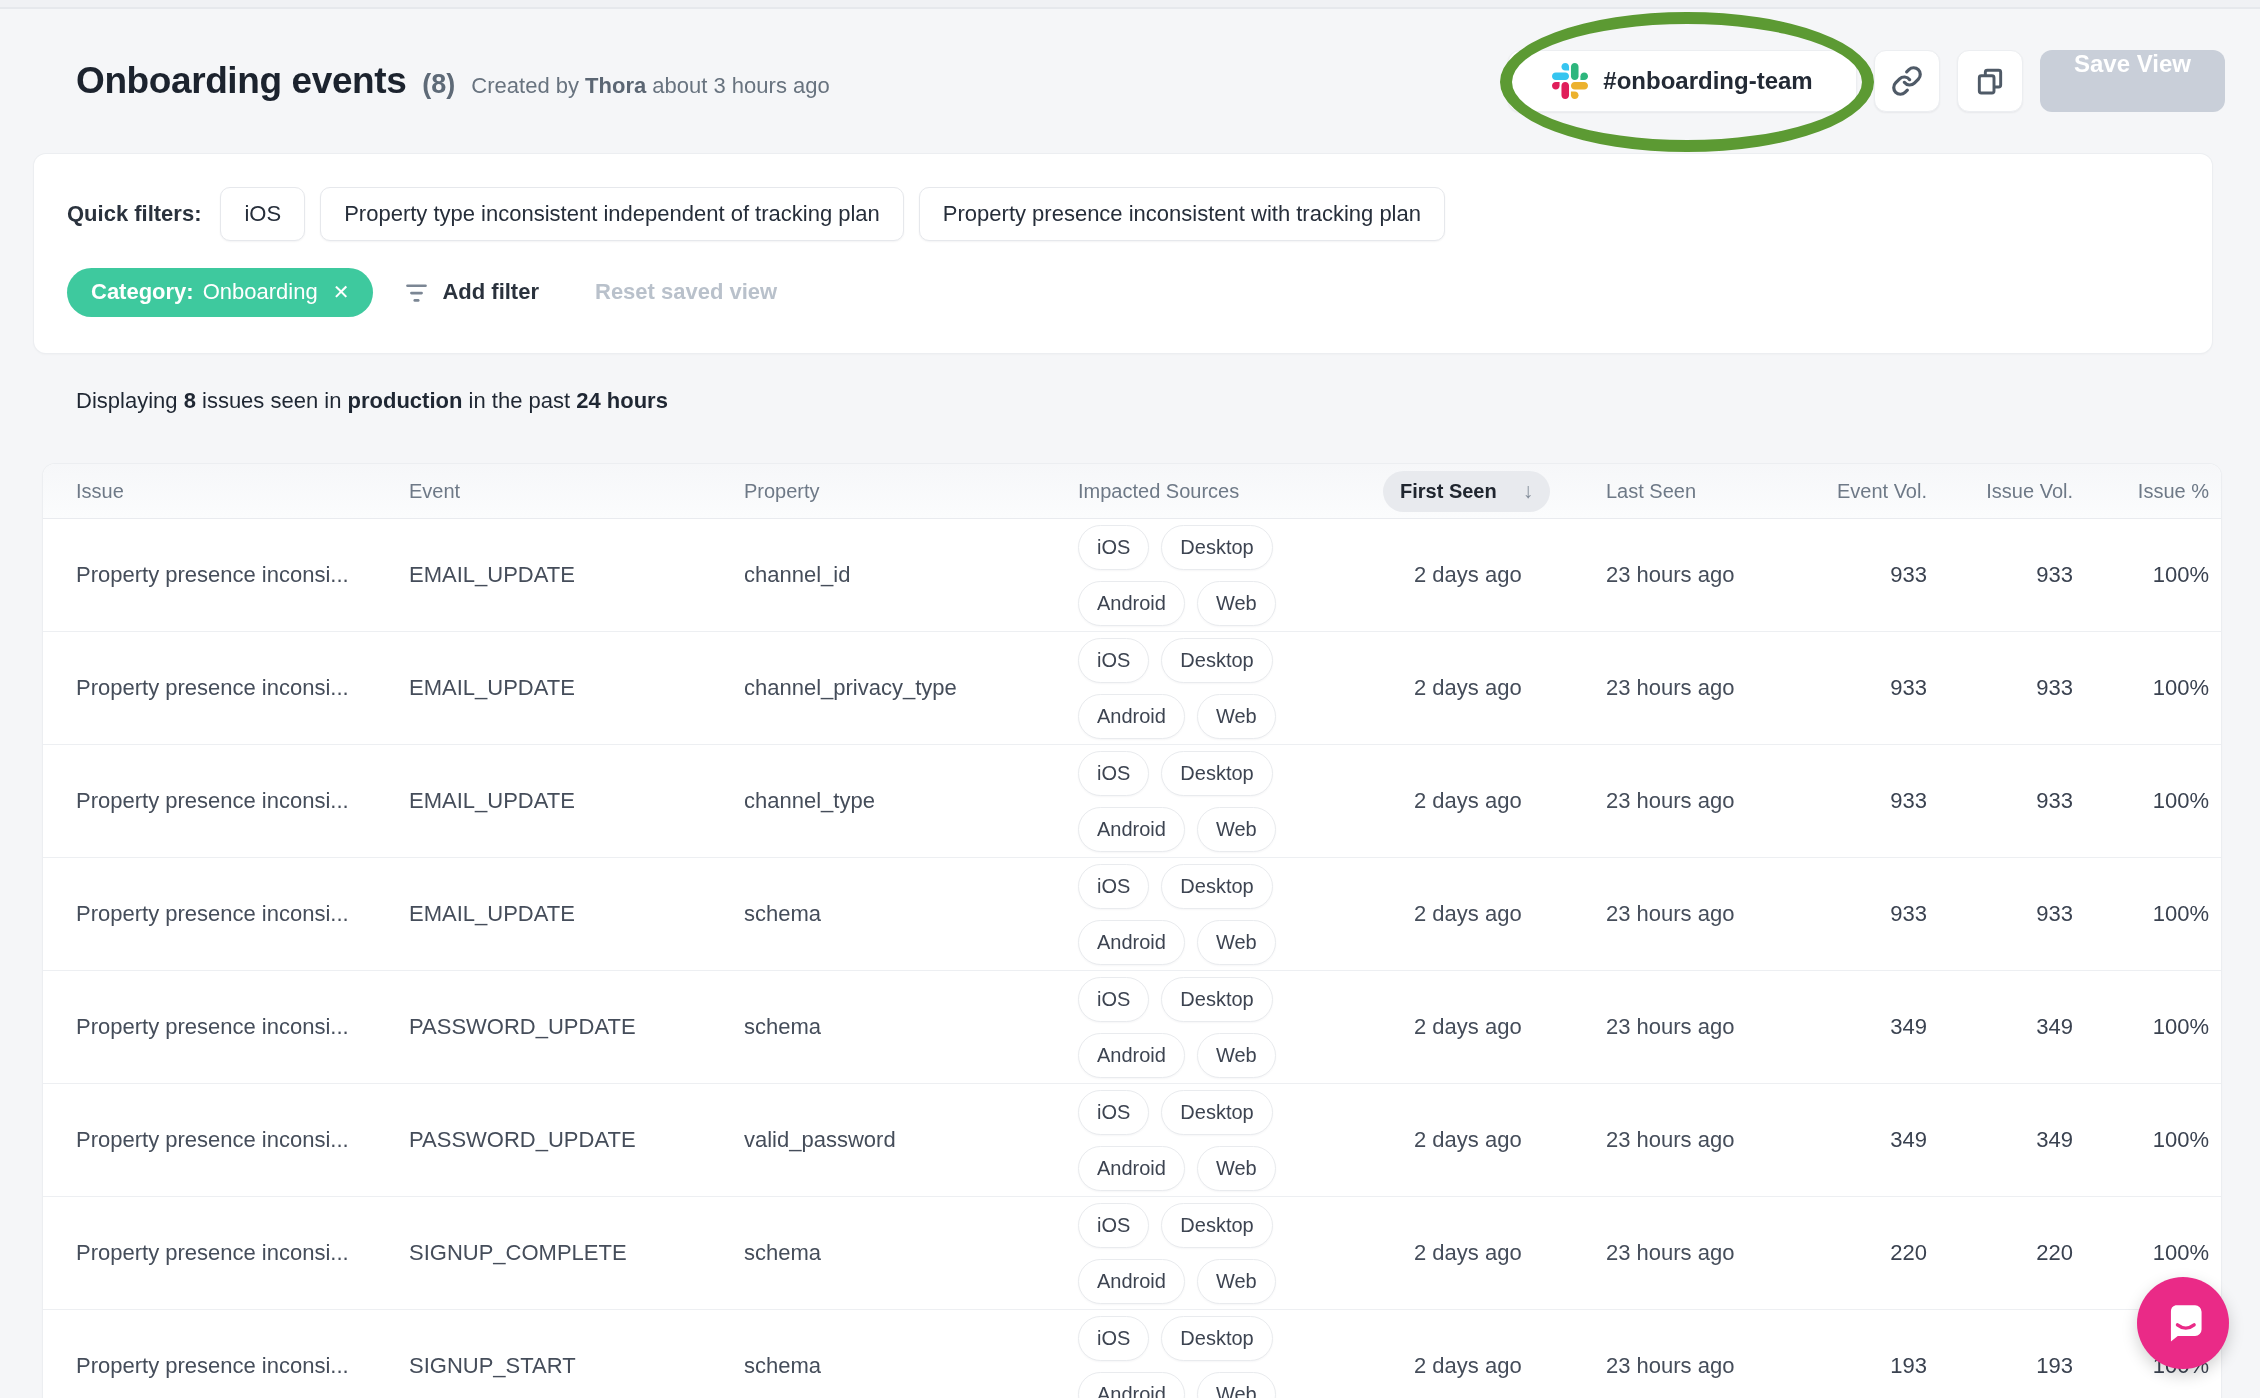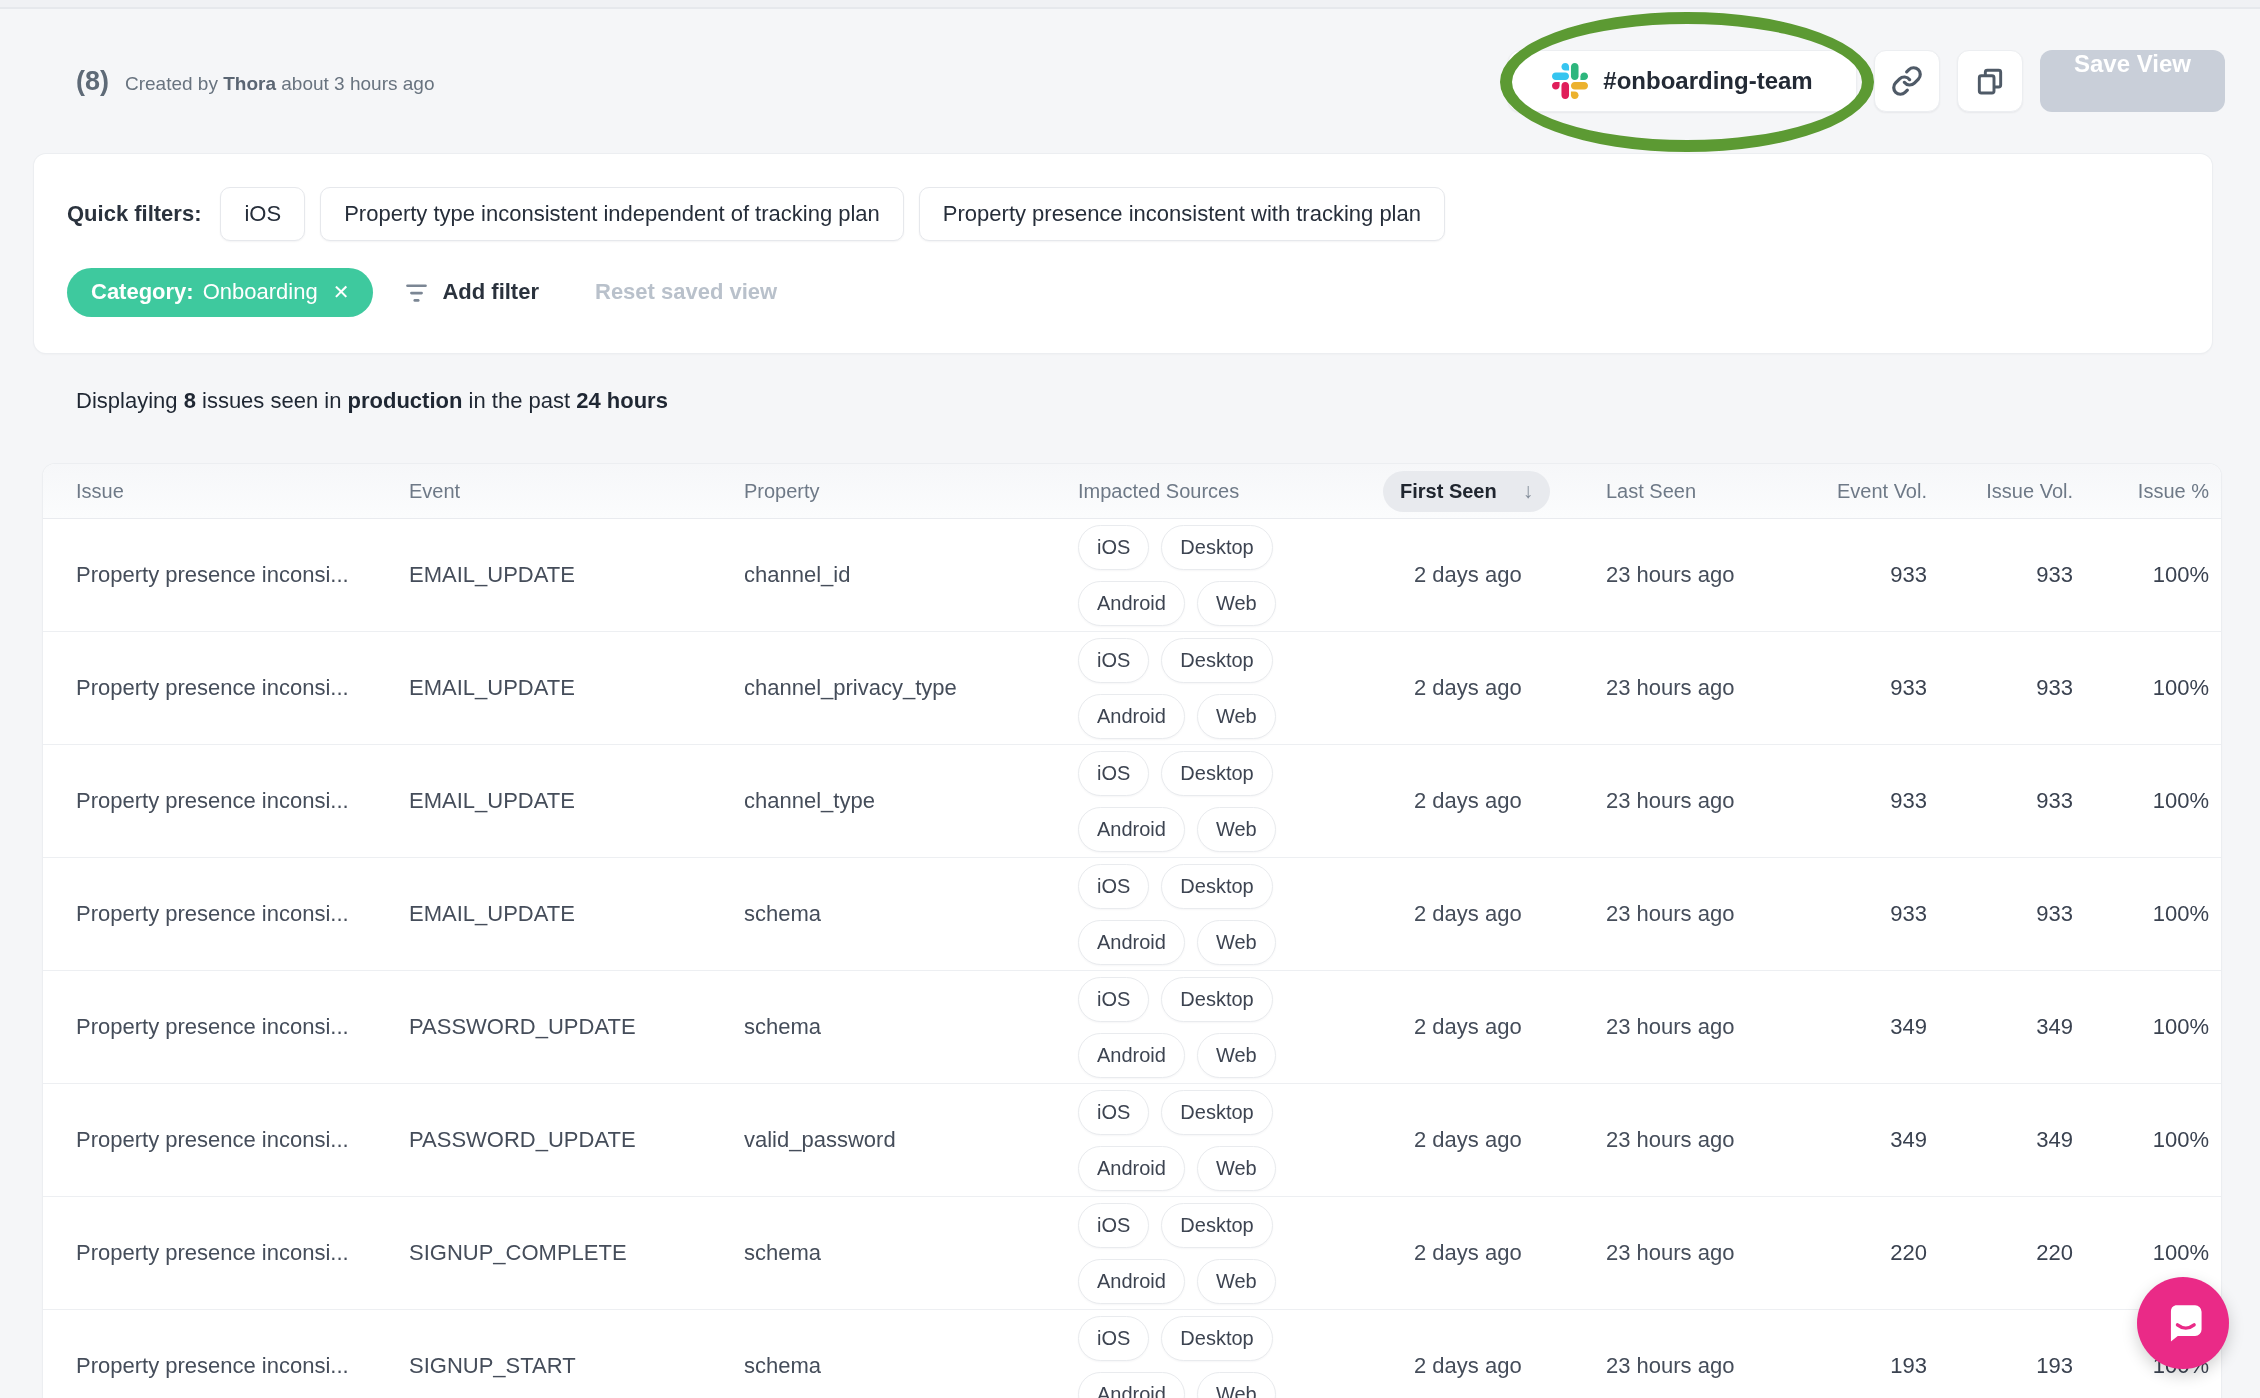--- a/index.html
+++ b/index.html
@@ -11,21 +11,21 @@
     color:#212835;
   }
   .top-strip { height:9px; background:#f0f1f4; border-bottom:2px solid #e6e8ec; }
 
   
   .page-header { position:absolute; left:76px; top:48px; right:35px; height:66px;
     display:flex; align-items:center; justify-content:space-between; }
   .title-group { display:flex; align-items:baseline; gap:16px; white-space:nowrap; }
   .page-title { font-size:37px; font-weight:700; color:#1c232e; letter-spacing:-0.4px; }
   .title-count { font-size:27px; font-weight:700; color:#5e6a77; }
-  .created-by { font-size:19px; color:#68737f; }
+  .created-by { font-size:22px; color:#68737f; }
   .created-by b { font-weight:700; color:#5b6673; }
 
   .header-actions { display:flex; align-items:center; gap:17px; }
   .btn { background:#fff; border:1px solid #eceef1; border-radius:12px;
     box-shadow:0 1px 2px rgba(16,24,40,.06); display:flex; align-items:center; justify-content:center;
     cursor:pointer; }
   .slack-btn { height:62px; width:349px; gap:15px; font-size:24px; font-weight:700; color:#232a35; }
   .icon-btn { height:62px; width:66px; color:#4f5a67; }
   .save-btn { height:62px; width:185px; border-radius:12px; background:#c9cfd9; border:none;
     color:#ffffff; font-size:24px; font-weight:700; display:flex; align-items:flex-start; justify-content:center; }
@@ -82,20 +82,21 @@
     box-shadow:0 6px 16px rgba(0,0,0,.18); cursor:pointer; }
   svg { display:block; }
 </style>
 </head>
 <body>
 
 <div class="top-strip"></div>
 
 <div class="page-header">
   <div class="title-group">
+    <span class="page-title">Onboarding events</span>
     <span class="title-count">(8)</span>
     <span class="created-by">
       <span>Created by</span>
       <b>Thora</b>
       <span>about 3 hours ago</span>
     </span>
   </div>
 
   <div class="header-actions">
     <div class="btn slack-btn">

